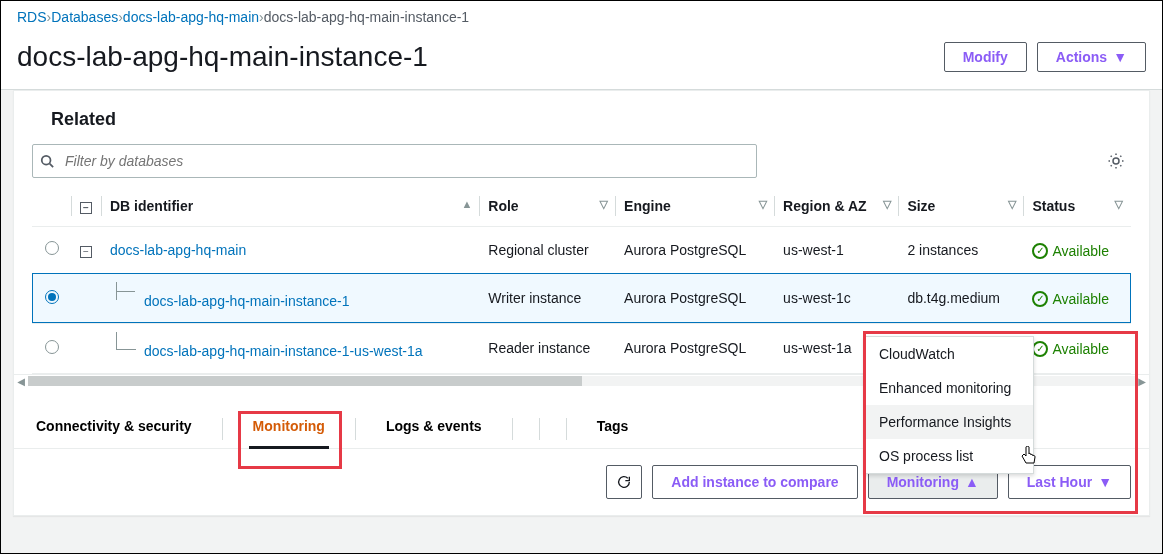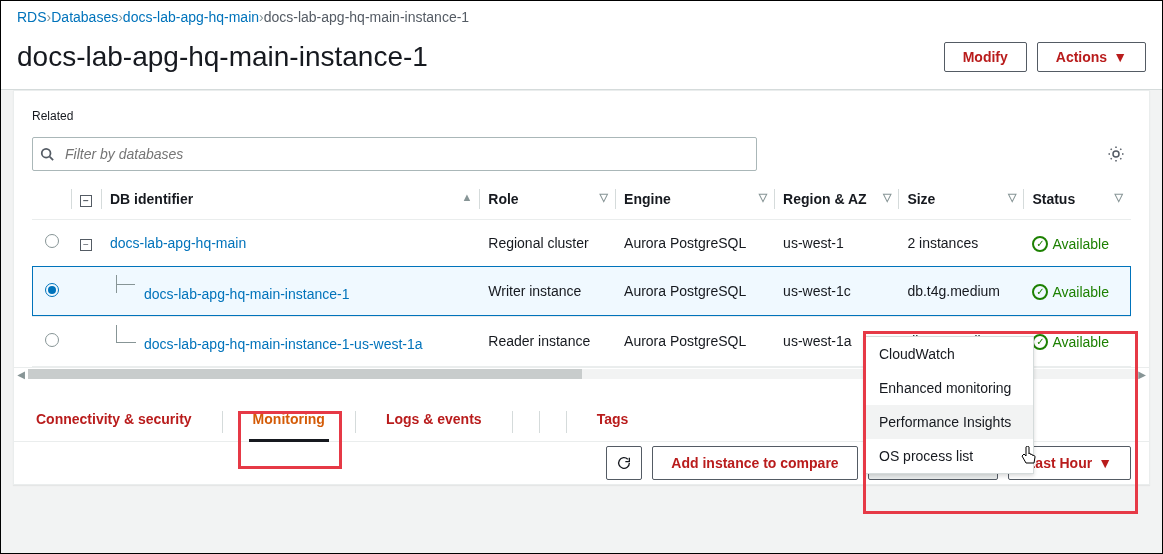--- a/index.html
+++ b/index.html
@@ -38,36 +38,36 @@
     font-size: 28px;
     font-weight: 400;
     color: #16191f;
   }
   .btn {
     border: 1px solid #545b64;
     background: #fff;
     padding: 6px 18px;
     font-size: 14px;
     font-weight: 700;
-    color: #b91c1c;
+    color: #8b5cf6;
     cursor: pointer;
     border-radius: 2px;
     display: inline-flex;
     align-items: center;
     gap: 6px;
   }
   .btn-group { display: flex; gap: 10px; }
   .panel {
     background: #fff;
     margin: 0 12px;
     border: 1px solid #eaeded;
     box-shadow: 0 1px 1px rgba(0,0,0,0.05);
   }
   .panel-inner { padding: 18px 18px 0 18px; }
-  .panel h2 { font-size: 12px; font-weight: 400; margin-bottom: 14px; }
+  .panel h2 { font-size: 18px; font-weight: 700; margin-bottom: 14px; margin-left: 19px; }
   .search-row { display: flex; align-items: center; gap: 12px; margin-bottom: 8px; }
   .search-wrap {
     position: relative;
     width: 725px;
   }
   .search-wrap input {
     width: 100%;
     padding: 8px 10px 8px 32px;
     border: 1px solid #aab7b8;
     border-radius: 2px;
@@ -148,36 +148,36 @@
   .hscroll .thumb { position: absolute; left: 0; top: 0; height: 100%; width: 50%; background: #c8cccc; }
   .tabs {
     display: flex; gap: 26px;
     padding: 22px 18px 0 18px;
     border-bottom: 1px solid #eaeded;
   }
   .tab {
     padding: 8px 4px 14px 4px;
     font-size: 14px;
     font-weight: 700;
-    color: #b91c1c;
+    color: #000000;
     cursor: pointer;
     position: relative;
   }
   .tab.active { color: #d45b07; }
   .tab.active::after {
     content: ""; position: absolute; left: 0; right: 0; bottom: -1px;
     height: 3px; background: #16191f;
   }
   .tab-sep {
     width: 1px; align-self: center;
     height: 22px; background: #d5dbdb;
   }
   .action-row {
     display: flex; justify-content: flex-end; gap: 10px;
-    padding: 4px 18px;
+    padding: 16px 18px;
   }
   .icon-btn {
     border: 1px solid #545b64; background: #fff;
     width: 36px; height: 34px;
     display: inline-flex; align-items: center; justify-content: center;
     cursor: pointer; border-radius: 2px;
   }
   .dropdown-menu {
     position: absolute;
     background: #fff;

